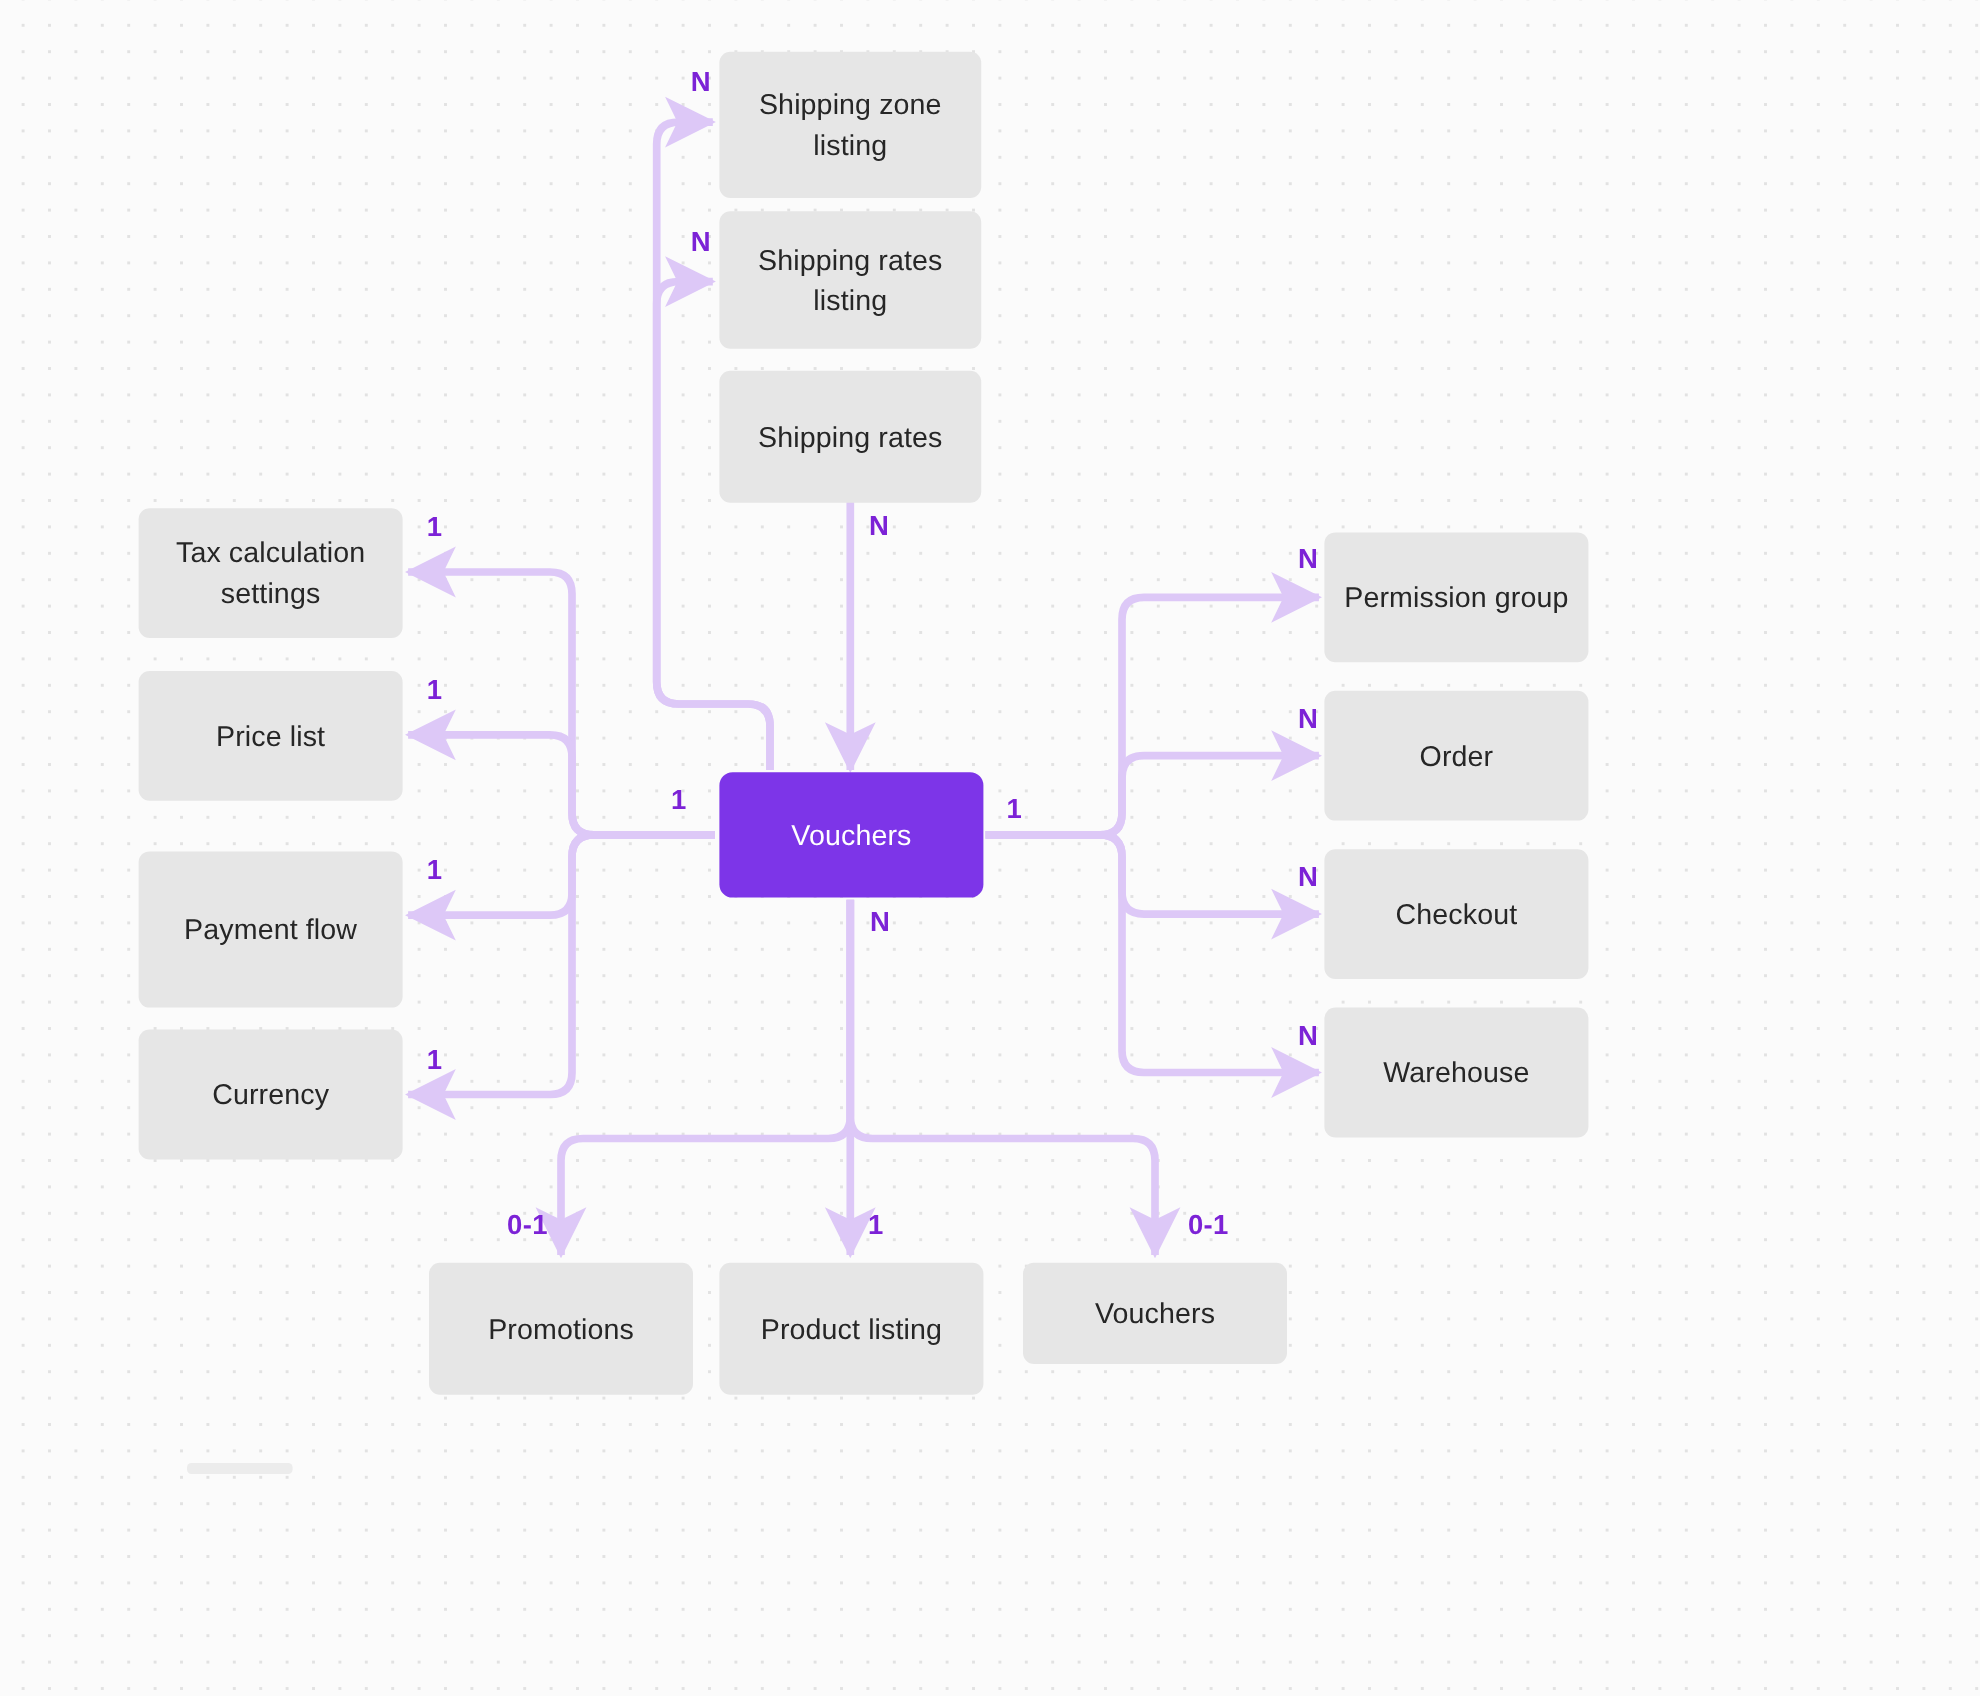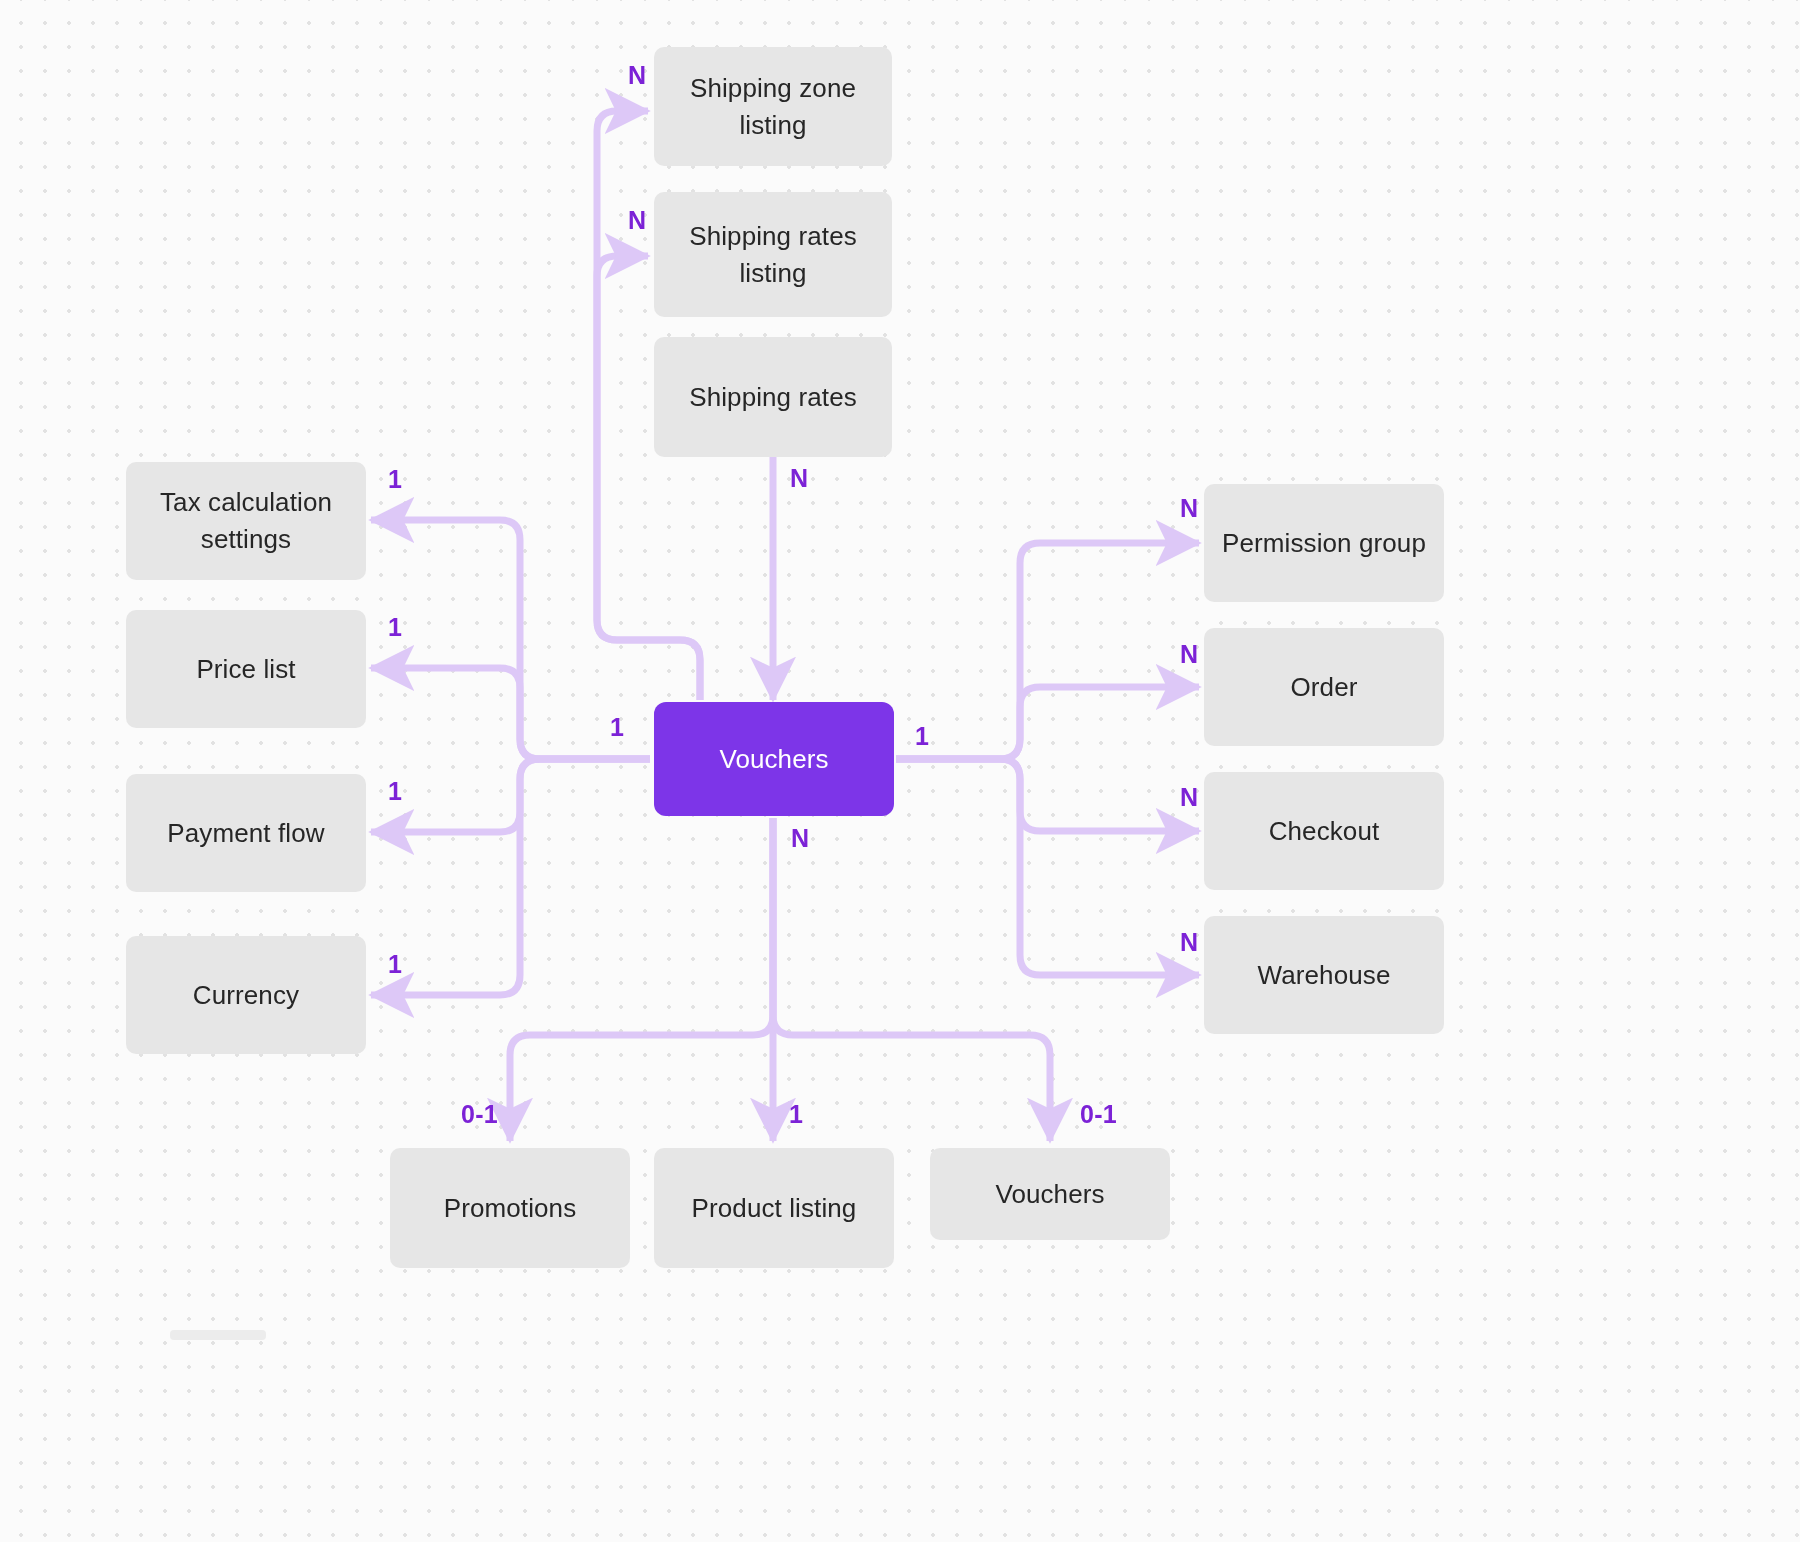--- a/index.html
+++ b/index.html
@@ -80,40 +80,40 @@
       <path d="M 896,759 L 1000,759 Q 1020,759 1020,739 L 1020,707 Q 1020,687 1040,687 L 1199,687"></path>
       <path d="M 896,759 L 1000,759 Q 1020,759 1020,779 L 1020,811 Q 1020,831 1040,831 L 1199,831"></path>
       <path d="M 896,759 L 1000,759 Q 1020,759 1020,779 L 1020,955 Q 1020,975 1040,975 L 1199,975"></path>
 
       <path d="M 773,818 L 773,1015 Q 773,1035 753,1035 L 530,1035 Q 510,1035 510,1055 L 510,1141"></path>
       <path d="M 773,818 L 773,1141"></path>
       <path d="M 773,818 L 773,1015 Q 773,1035 793,1035 L 1030,1035 Q 1050,1035 1050,1055 L 1050,1141"></path>
     </g>
   </svg>
 
-  <div class="node" style="left:654px;top:47px;width:238px;height:119px;">
+  <div class="node" style="left:654px;top:47px;width:238px;height:133px;">
     <span class="card-label">Shipping zone
 listing</span>
   </div>
   <div class="node" style="left:654px;top:192px;width:238px;height:125px;">
     <span class="card-label">Shipping rates
 listing</span>
   </div>
   <div class="node" style="left:654px;top:337px;width:238px;height:120px;">
     <span class="card-label">Shipping rates</span>
   </div>
 
   <div class="node" style="left:126px;top:462px;width:240px;height:118px;">
     <span class="card-label">Tax calculation
 settings</span>
   </div>
   <div class="node" style="left:126px;top:610px;width:240px;height:118px;">
     <span class="card-label">Price list</span>
   </div>
-  <div class="node" style="left:126px;top:774px;width:240px;height:118px;">
+  <div class="node" style="left:126px;top:774px;width:240px;height:142px;">
     <span class="card-label">Payment flow</span>
   </div>
   <div class="node" style="left:126px;top:936px;width:240px;height:118px;">
     <span class="card-label">Currency</span>
   </div>
 
   <div class="node" style="left:1204px;top:484px;width:240px;height:118px;">
     <span class="card-label">Permission group</span>
   </div>
   <div class="node" style="left:1204px;top:628px;width:240px;height:118px;">

